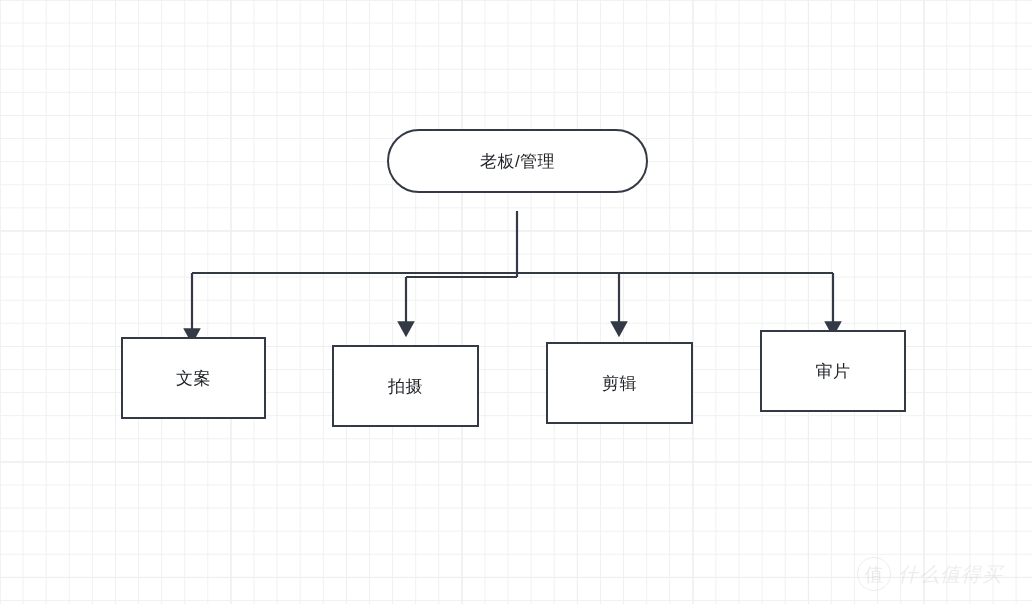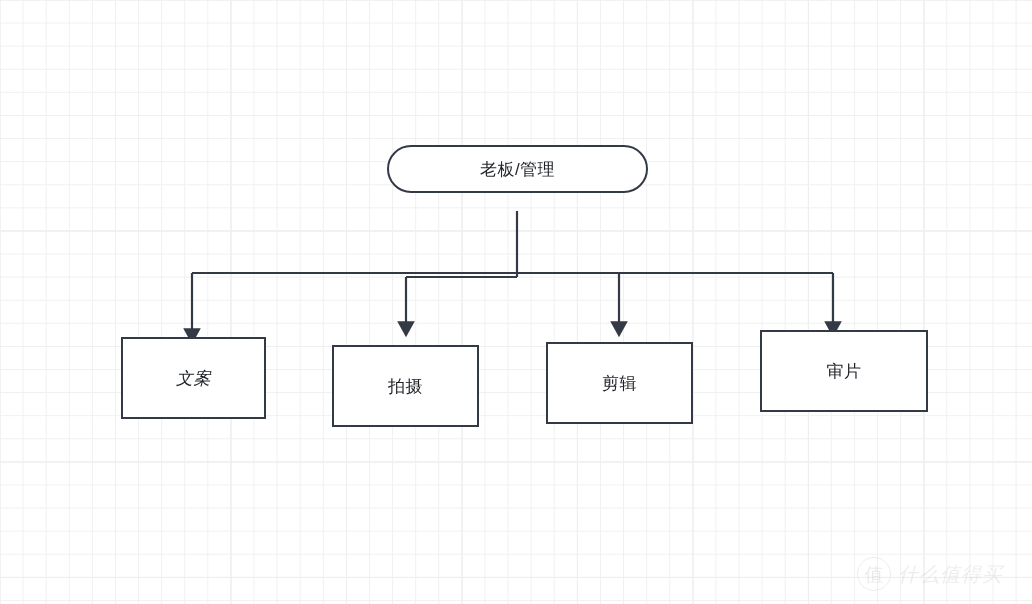--- a/index.html
+++ b/index.html
@@ -120,37 +120,37 @@
 
       <path d="M 406,277 L 517,277"></path>
 
       <path d="M 192,273 L 192,331" marker-end="url(#arrowhead)"></path>
       <path d="M 406,277 L 406,324" marker-end="url(#arrowhead)"></path>
       <path d="M 619,273 L 619,324" marker-end="url(#arrowhead)"></path>
       <path d="M 833,273 L 833,324" marker-end="url(#arrowhead)"></path>
     </g>
   </svg>
 
-  <div class="node root" style="left:387px; top:145px; width:261px; height:48px;">
+  <div class="node root" style="left:387px; top:129px; width:261px; height:64px;">
     <span class="node-label">老板/管理</span>
   </div>
 
-  <div class="node" style="left:121px; top:337px; width:145px; height:82px;font-style:italic;">
+  <div class="node" style="left:121px; top:337px; width:145px; height:82px;">
     <span class="node-label">文案</span>
   </div>
 
   <div class="node" style="left:332px; top:345px; width:147px; height:82px;">
     <span class="node-label">拍摄</span>
   </div>
 
   <div class="node" style="left:546px; top:330px; width:147px; height:82px;margin-top:12px;">
     <span class="node-label">剪辑</span>
   </div>
 
-  <div class="node" style="left:760px; top:330px; width:168px; height:82px;">
+  <div class="node" style="left:760px; top:330px; width:146px; height:82px;">
     <span class="node-label">审片</span>
   </div>
 
   <div id="watermark">
     <span class="wm-logo">值</span>
     <span class="wm-text">什么值得买</span>
   </div>
 
 </div>
 

